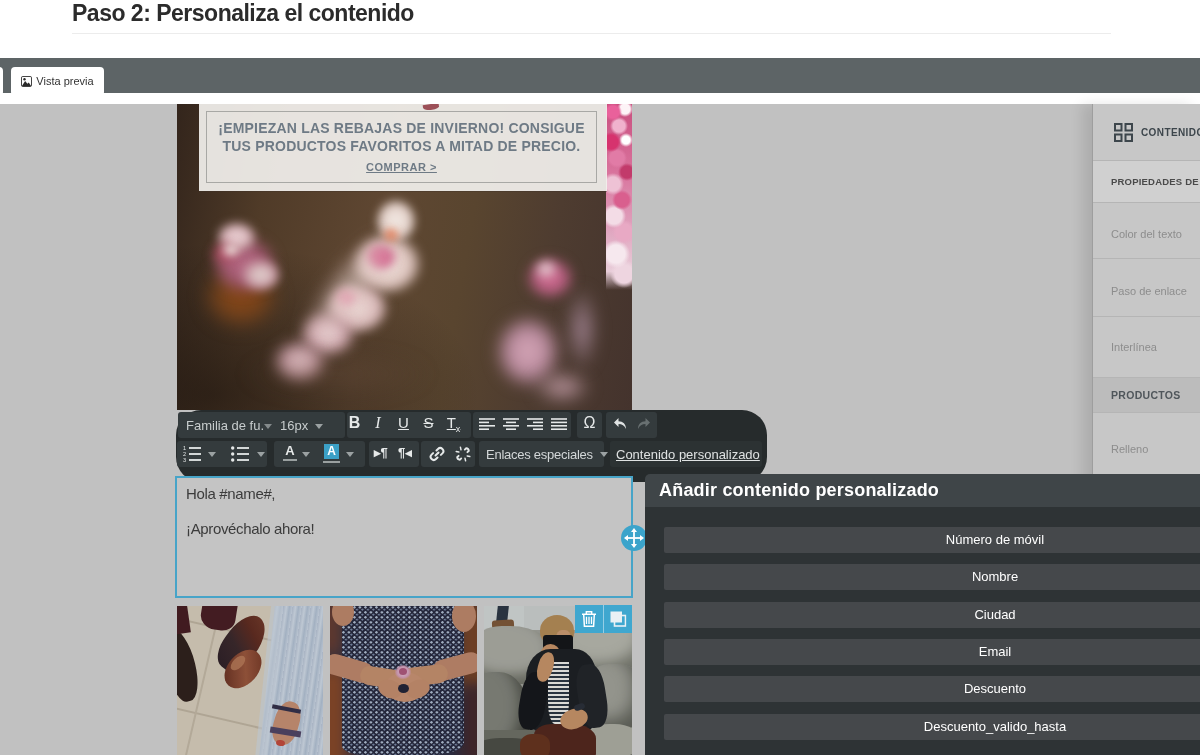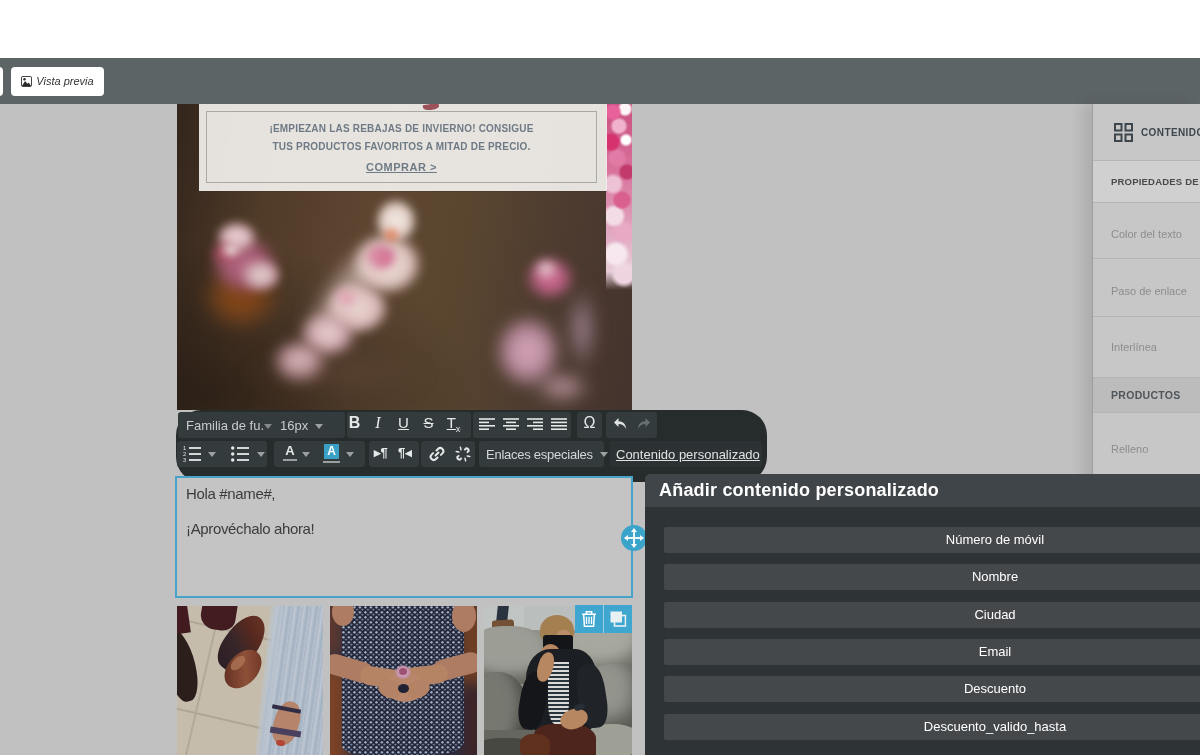--- a/index.html
+++ b/index.html
@@ -6,37 +6,37 @@
   html,body { width:1200px; height:755px; overflow:hidden; background:#fff;
     font-family:"Liberation Sans", sans-serif; }
   #page { position:relative; width:1200px; height:755px; overflow:hidden; }
 
   
   .tophead { position:absolute; left:0; top:0; width:1200px; height:58px; background:#fff; }
   .tophead h1 { position:absolute; left:72px; top:0; font-size:23px; font-weight:bold; color:#2b2b2b; letter-spacing:-0.5px; line-height:27px; }
   .tophead .rule { position:absolute; left:72px; top:33px; width:1039px; height:1px; background:#ececec; }
 
   
-  .topbar { position:absolute; left:0; top:58px; width:1200px; height:46px; background:#5d6466;font-style:italic; }
+  .topbar { position:absolute; left:0; top:58px; width:1200px; height:35px; background:#5d6466; }
   .btn-sliver { position:absolute; left:-20px; top:9px; width:23px; height:29px; background:#fff; border-radius:4px; }
   .btn-vista { position:absolute; left:11px; top:9px; width:93px; height:29px; background:#fff; border-radius:4px;
      font-size:11px; color:#333; line-height:29px; text-align:center; }
   .btn-vista svg { vertical-align:-2px; margin-right:4px; }
 
   
   .work { position:absolute; left:0; top:104px; width:1200px; height:651px; background:#c1c1c1; }
 
   
   .banner { position:absolute; left:177px; top:0px; width:455px; height:306px; overflow:hidden;
      background:radial-gradient(130% 110% at 8% 95%, rgba(22,15,11,0.55) 0%, transparent 45%),linear-gradient(100deg,#33251c 0%,#503b28 20%,#5f4732 44%,#59452f 62%,#4e3c30 79%,#44332d 100%); }
   .blob { position:absolute; border-radius:50%; }
   .whitebox { position:absolute; left:22px; top:0px; width:408px; height:87px; background:rgba(242,240,237,0.93); box-shadow:0 1px 0 rgba(60,50,40,0.35); }
   .whitebox .inner { position:absolute; left:7px; top:7px; right:10px; bottom:8px; border:1px solid #a8a8a5;
      text-align:center; color:#6e7a85; font-weight:bold; }
-  .whitebox .l1 { margin-top:8px; font-size:10px; line-height:17.5px; letter-spacing:0.2px; white-space:nowrap;text-align:center; }
+  .whitebox .l1 { margin-top:8px; font-size:14px; line-height:17.5px; letter-spacing:0.2px; white-space:nowrap;text-align:center; }
   .whitebox .comprar { display:inline-block; margin-top:6px; font-size:11px; letter-spacing:0.5px; text-decoration:underline; }
 
   
   .etb { position:absolute; left:176px; top:306px; width:591px; height:72px; background:#262b2c;border-radius:25px; }
   .grp { position:absolute; height:26px; background:#343b3d; border-radius:3px; }
   .ic { position:absolute; color:#e6e9e9; }
   .caret { position:absolute; width:0; height:0; border-left:4px solid transparent; border-right:4px solid transparent; border-top:5px solid #9ba1a2; }
   .lbl13 { position:absolute; font-size:13px; color:#c7cccd; white-space:nowrap; }
 
   
@@ -69,20 +69,24 @@
   
   .modal { position:absolute; left:645px; top:474px; width:700px; height:281px; border-radius:5px 5px 0 0; overflow:hidden; }
   .modal .mhead { height:33px; background:#3f4548; color:#fff; font-size:18px; font-weight:bold; line-height:33px; padding-left:14px; letter-spacing:0.2px; }
   .modal .mbody { position:absolute; left:0; top:33px; width:100%; height:248px; background:#2e3335; }
   .mbtn { position:absolute; left:19px; width:662px; height:26px; background:#45484b; color:#fff; font-size:13px;
      text-align:center; line-height:26px; border-radius:2px; }
 </style>
 </head>
 <body>
 <div id="page">
+  <div class="tophead">
+    <h1>Paso 2: Personaliza el contenido</h1>
+    <div class="rule"></div>
+  </div>
 
   <div class="topbar">
     <div class="btn-sliver"></div>
     <div class="btn-vista"><svg width="11" height="11" viewBox="0 0 12 12">
           <rect x="0.5" y="0.5" width="11" height="11" rx="1.5" fill="none" stroke="#2b2b2b"></rect>
           <path d="M1 11 L4.5 5.5 L7 8.5 L8.5 7 L11 11 Z" fill="#2b2b2b"></path>
           <circle cx="3.8" cy="3.6" r="1.3" fill="#2b2b2b"></circle>
         </svg>Vista previa</div>
   </div>
 

